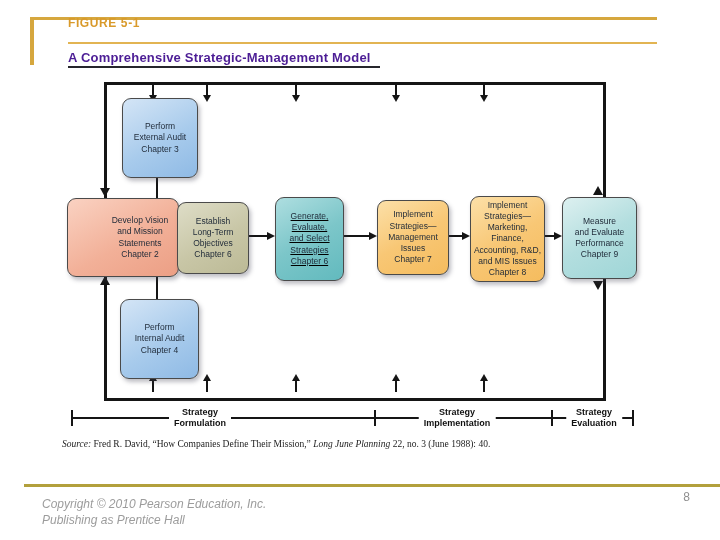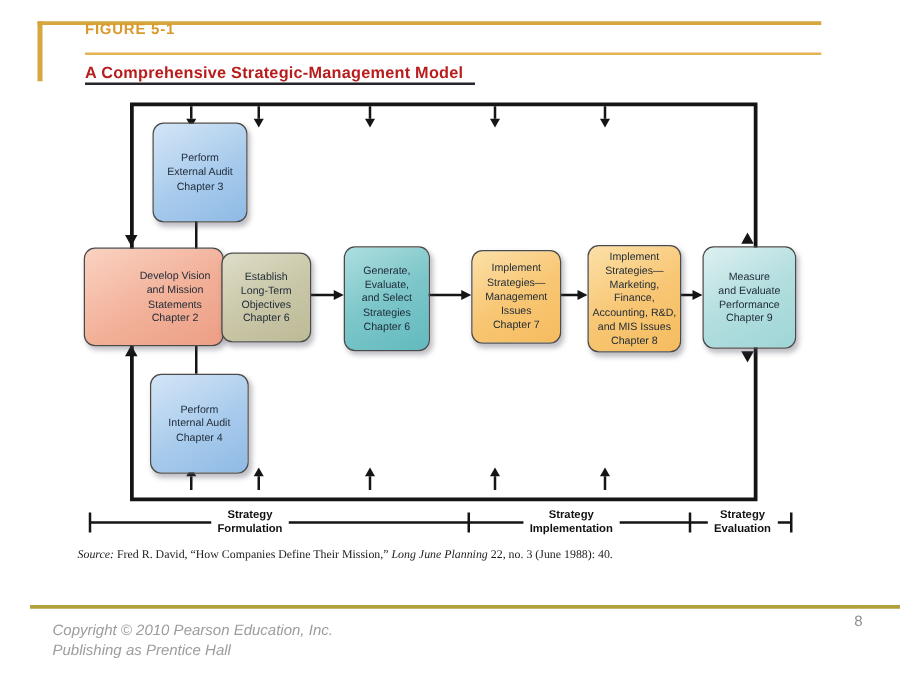--- a/index.html
+++ b/index.html
@@ -5,21 +5,21 @@
   html,body{margin:0;padding:0;background:#fff;}
   body{width:720px;height:540px;overflow:hidden;font-family:"Liberation Sans",sans-serif;}
   .slide{position:relative;width:720px;height:540px;background:#ffffff;}
   .abs{position:absolute;}
 
   
   .deco-top-line{left:30px;top:17px;width:627px;height:3px;background:#D6A73E;}
   .deco-left-bar{left:30px;top:17px;width:4px;height:48px;background:#D6A73E;}
   .figure-label{left:68px;top:16px;font-size:12px;font-weight:bold;letter-spacing:.6px;color:#D99A2B;}
   .rule-gold{left:68px;top:42px;width:589px;height:2px;background:#E2B452;}
-  .slide-title{left:68px;top:50px;font-size:13px;font-weight:bold;letter-spacing:.2px;color:#b91c1c;}
+  .slide-title{left:68px;top:50px;font-size:13px;font-weight:bold;letter-spacing:.2px;color:#4c1d95;}
   .rule-dark{left:68px;top:66px;width:312px;height:1.5px;background:#26262C;}
 
   
   .loop{left:104px;top:82px;width:496px;height:313px;border:3px solid #151515;}
   .vline,.hline{background:#151515;}
   .stub-down{width:2px;height:10px;background:#151515;top:85px;}
   .stub-down::after{content:'';position:absolute;top:10px;left:-3px;width:0;height:0;
     border-left:4px solid transparent;border-right:4px solid transparent;border-top:7px solid #151515;}
   .stub-up{width:2px;height:11px;background:#151515;top:381px;}
   .stub-up::before{content:'';position:absolute;top:-7px;left:-3px;width:0;height:0;
@@ -30,21 +30,21 @@
   .ah-right{border-top:4px solid transparent;border-bottom:4px solid transparent;border-left:8px solid #151515;}
   .conn{height:2px;top:235px;background:#151515;}
 
   
   .box{border:1px solid #4a4a4a;border-radius:9px;box-shadow:2px 3px 4px rgba(70,70,85,.35);
     display:flex;align-items:center;justify-content:center;text-align:center;}
   .box span{white-space:pre-line;font-size:8.5px;line-height:1.32;color:#1E2937;}
   .c-blue{background:linear-gradient(150deg,#D4E5F6 0%,#A8CBEC 55%,#8FBAE5 100%);}
   .c-salmon{background:linear-gradient(150deg,#FAD2C2 0%,#F2B098 55%,#EC9F85 100%);padding-left:34px;}
   .c-olive{background:linear-gradient(150deg,#DEDDC7 0%,#C8C6A6 55%,#BCBA96 100%);}
-  .c-teal{background:linear-gradient(150deg,#AEDEE0 0%,#7CC6C9 50%,#62BABE 100%);}
+  .c-teal{background:linear-gradient(150deg,#AEDEE0 0%,#7CC6C9 50%,#62BABE 100%);text-decoration:underline;}
   .c-gold{background:linear-gradient(150deg,#FCE0A8 0%,#F8C775 50%,#F5BC5E 100%);}
   .c-ltteal{background:linear-gradient(150deg,#DDF0F0 0%,#B3DEDF 50%,#9FD6D7 100%);}
 
   
   .bracket-line{left:72px;top:417px;width:561px;height:2px;background:#151515;}
   .tick{width:2px;height:16px;top:410px;background:#151515;}
   .stage-label{top:418px;transform:translate(-50%,-50%);background:#fff;padding:0 5px;
     font-size:9px;font-weight:bold;line-height:1.25;text-align:center;white-space:pre-line;color:#111;}
 
   

